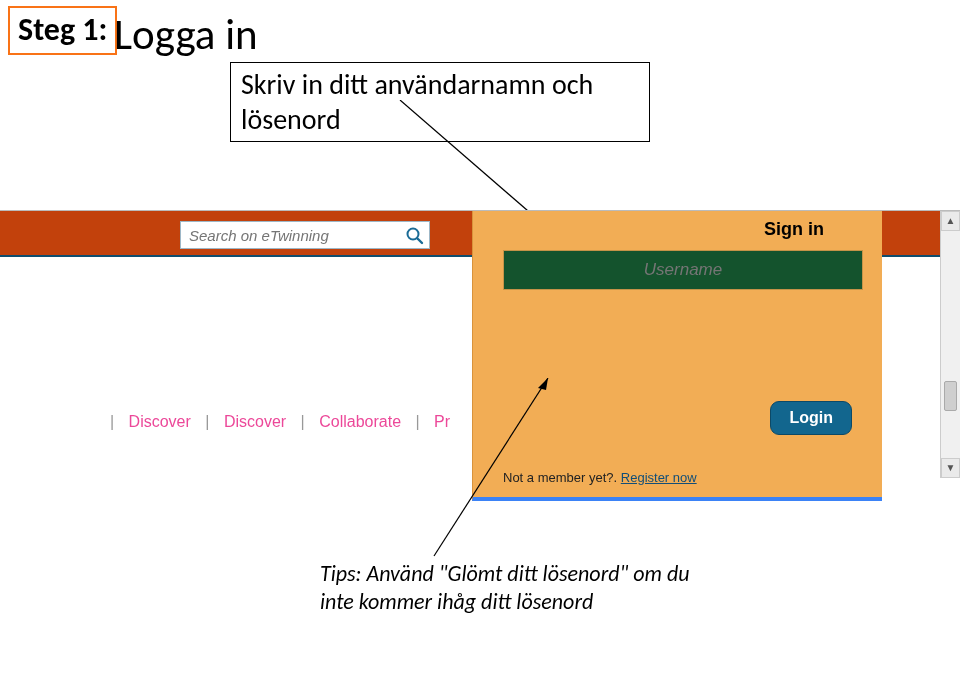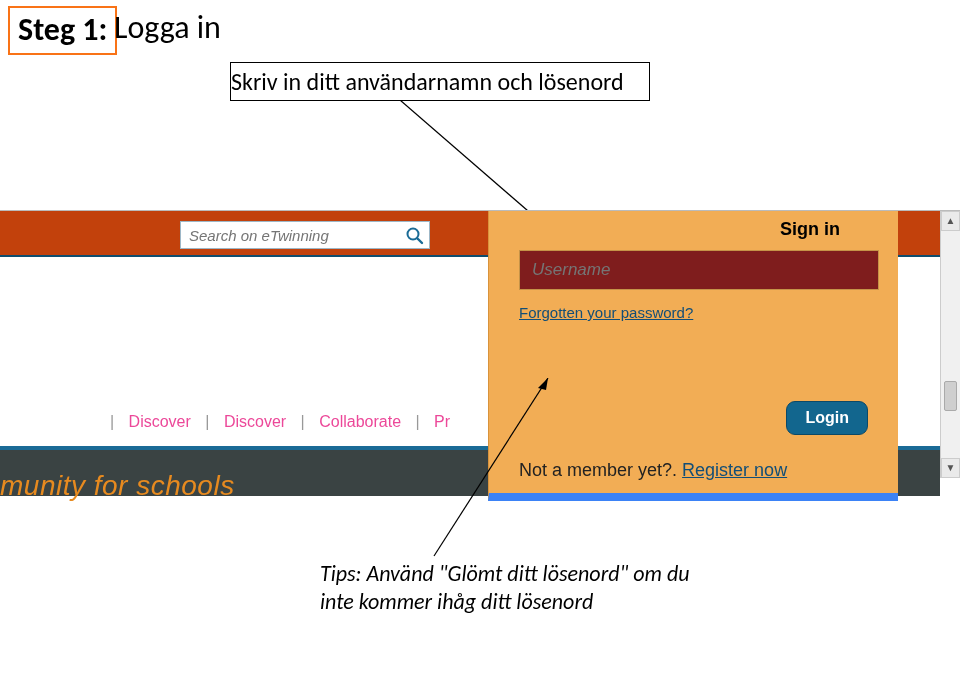--- a/index.html
+++ b/index.html
@@ -16,31 +16,31 @@
     position: absolute;
     top: 6px; left: 8px;
     border: 2px solid #f97316;
     padding: 2px 8px 4px 8px;
     font-size: 32px;
     font-weight: bold;
   }
   .step-rest {
     position: absolute;
     top: 6px; left: 110px;
-    font-size: 32px;
+    font-size: 43px;
     padding: 2px 4px;
   }
   
   .callout-top {
     position: absolute;
     top: 62px; left: 230px;
     width: 420px;
     border: 1.5px solid #000;
-    padding: 4px 0;
-    font-size: 24px;
+    padding: 4px 10px;
+    font-size: 28px;
   }
   
   .arrow1 { position: absolute; top: 100px; left: 390px; }
   
   .browser-viewport {
     position: absolute;
     top: 210px; left: 0;
     width: 960px; height: 290px;
     background: #fff;
     border-top: 1px solid #bbb;
@@ -124,48 +124,49 @@
     color: #e78a1f;
     font-size: 28px;
     font-style: italic;
     font-family: 'Comic Sans MS', cursive, sans-serif;
     letter-spacing: 0.5px;
     white-space: nowrap;
   }
   
   .signin {
     position: absolute;
-    top: 0px; left: 488px;
+    top: 0px; left: 472px;
     width: 410px;
     height: 290px;
     background: #f2ad55;
     border-left: 1px solid #d9933c;
-    border-bottom: 8px solid #3b82f6;
+    border-bottom: 4px solid #3b82f6;
     padding: 8px 20px 0 30px;
     font-family: Arial, sans-serif;
   }
   .signin .title {
     text-align: right;
     font-weight: bold;
     font-size: 18px;
     padding-right: 38px;
     margin-bottom: 10px;
   }
   .signin input[type="text"], .signin input[type="password"] {
     display: block;
     width: 360px;
     height: 40px;
     border: 1px solid #c59348;
-    background: #7f1d1d;
+    background: #14532d;
     padding: 0 12px;
     font-size: 17px;
     font-style: italic;
     color: #999;
     margin-bottom: 14px;
     font-family: Arial, sans-serif;
+    text-align: center;
   }
   .signin .forgot {
     display: block;
     color: #124e77;
     font-size: 15px;
     text-decoration: underline;
     margin-bottom: 18px;
     margin-top: 4px;
   }
   .signin .login-btn {
@@ -177,21 +178,21 @@
     padding: 7px 18px;
     font-weight: bold;
     font-size: 16px;
     border-radius: 9px;
     cursor: pointer;
     font-family: Arial, sans-serif;
   }
   .signin .reg-row {
     position: absolute;
     left: 30px; bottom: 12px;
-    font-size: 18px;
+    font-size: 13px;
     color: #222;
   }
   .signin .reg-row a {
     color: #124e77;
     text-decoration: underline;
   }
   
   .callout-bottom {
     position: absolute;
     top: 560px; left: 320px;
@@ -237,28 +238,24 @@
       <span class="sep">|</span>
       <a href="#">Discover</a>
       <span class="sep">|</span>
       <a href="#">Discover</a>
       <span class="sep">|</span>
       <a href="#">Collaborate</a>
       <span class="sep">|</span>
       <a href="#">Pr</a>
     </div>
 
-    <div class="hero">
-      <div class="hero-text">munity for schools</div>
-    </div>
 
     <div class="signin">
       <div class="title">Sign in</div>
       <input type="text" placeholder="Username" style="">
-      <a href="#" class="forgot">Forgotten your password?</a>
       <button class="login-btn">Login</button>
       <div class="reg-row">
         <span>Not a member yet?. </span><a href="#">Register now</a>
       </div>
     </div>
 
   </div>
 
   <div class="vscroll">
     <div class="arrow-btn">▲</div>

